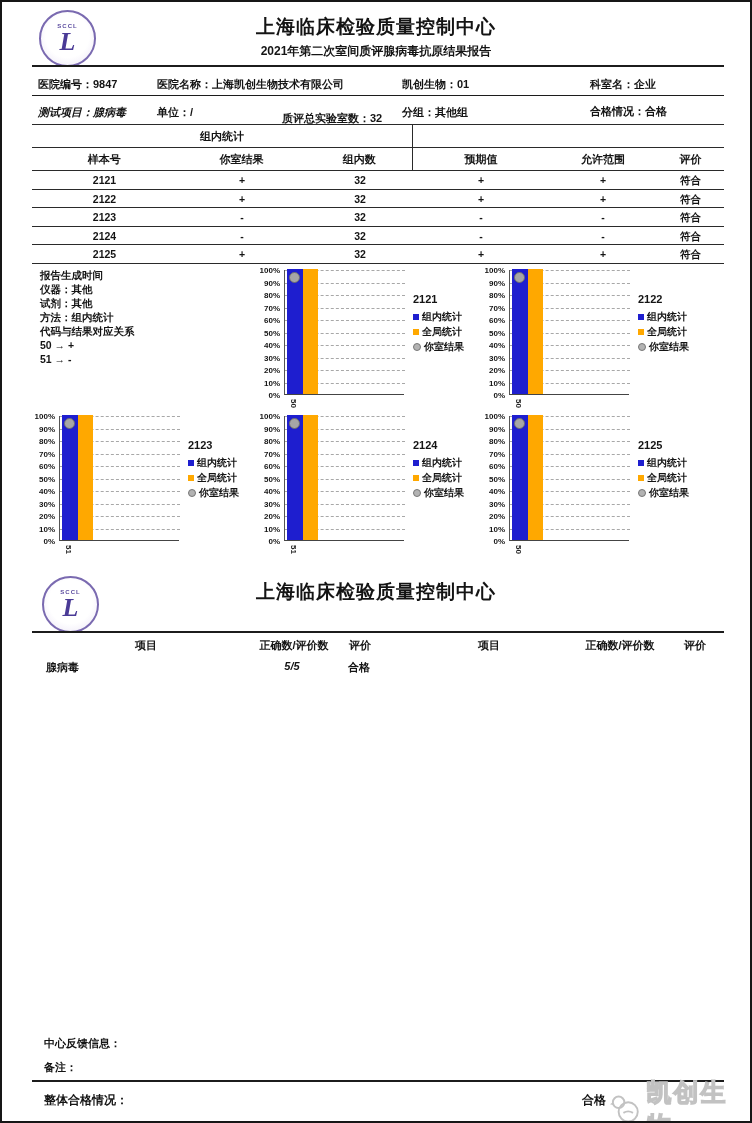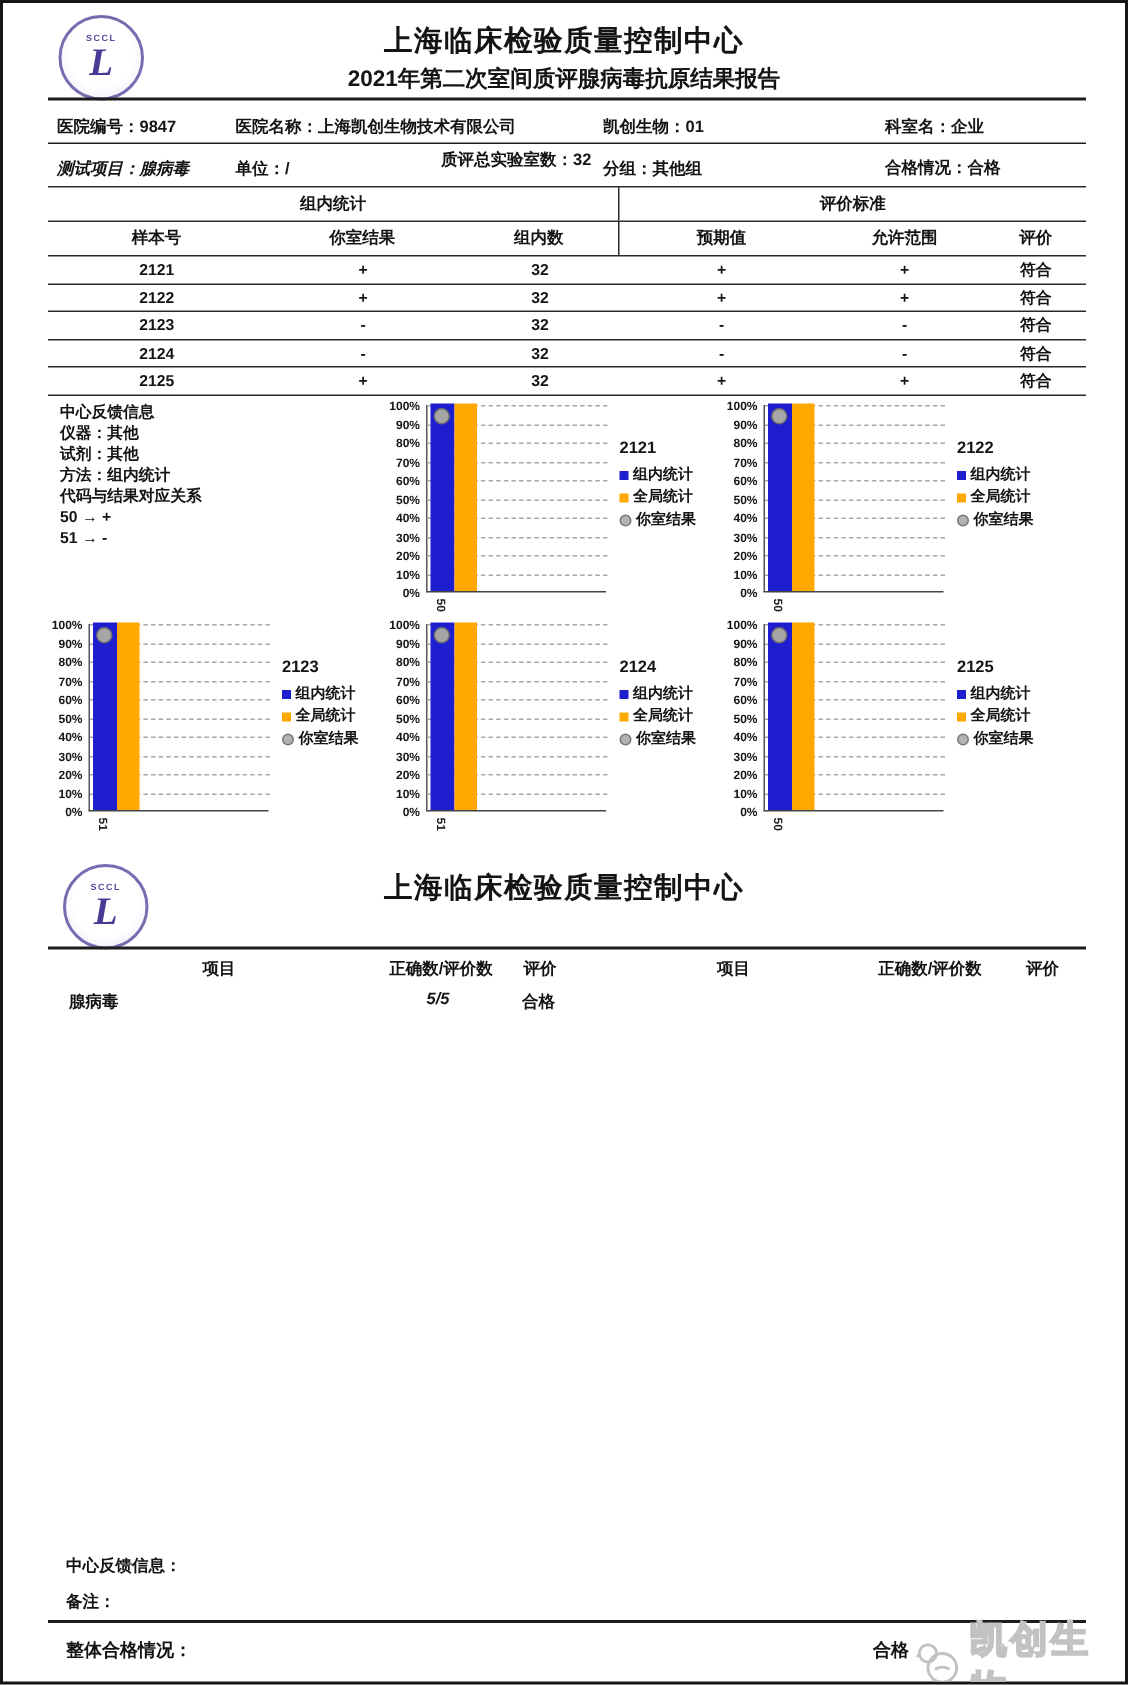--- a/index.html
+++ b/index.html
@@ -13,21 +13,21 @@
 
   
   .seal { position:absolute; width:57px; height:57px; border:2px solid #7a6ab0; border-radius:50%;
           background:radial-gradient(circle at 50% 45%, #ffffff 55%, #e9e3f5 100%);
           display:flex; flex-direction:column; align-items:center; justify-content:center; }
   .seal-acronym { font-size:6px; color:#5a4a9e; letter-spacing:1px; line-height:7px; }
   .seal-letter { font-size:26px; font-style:italic; color:#4a3a96; line-height:24px;
                  font-family:"Liberation Serif","DejaVu Serif",serif; }
 
   .title1 { position:absolute; left:0; right:0; text-align:center; font-size:19px; letter-spacing:1px; }
-  .subtitle1 { position:absolute; left:0; right:0; text-align:center; font-size:15px; }
+  .subtitle1 { position:absolute; left:0; right:0; text-align:center; font-size:12px; }
 
   .info-item { position:absolute; font-size:11px; white-space:nowrap; }
 
   
   .table1 { position:absolute; left:30px; top:122px; width:692px; border-top:1px solid #2a2a2a; font-size:11px; }
   .t1-group, .t1-cols, .trow { display:flex; }
   .t1-group { height:23px; line-height:23px; border-bottom:1px solid #2a2a2a; }
   .g-left { width:381px; border-right:1px solid #2a2a2a; text-align:center; }
   .g-right { flex:1; text-align:center; }
   .t1-cols { height:23px; line-height:23px; border-bottom:1px solid #2a2a2a; }
@@ -84,28 +84,27 @@
   <div class="hline thick" style="left:30px;top:63px;width:692px;"></div>
 
   <span class="info-item" style="left:36px;top:75px;"><span>医院编号：</span><span>9847</span></span>
   <span class="info-item" style="left:155px;top:75px;"><span>医院名称：</span><span>上海凯创生物技术有限公司</span></span>
   <span class="info-item" style="left:400px;top:75px;"><span>凯创生物：</span><span>01</span></span>
   <span class="info-item" style="left:588px;top:75px;"><span>科室名：</span><span>企业</span></span>
   <div class="hline" style="left:30px;top:93px;width:692px;"></div>
 
   <span class="info-item" style="left:36px;top:103px;font-style:italic;"><span>测试项目：</span><span>腺病毒</span></span>
   <span class="info-item" style="left:155px;top:103px;"><span>单位：</span><span>/</span></span>
-  <span class="info-item" style="left:280px;top:97px;margin-left:12px;"><span>质评总实验室数：</span><span>32</span></span>
+  <span class="info-item" style="left:280px;top:109px;"><span>质评总实验室数：</span><span>32</span></span>
   <span class="info-item" style="left:400px;top:103px;"><span>分组：</span><span>其他组</span></span>
   <span class="info-item" style="left:588px;top:102px;"><span>合格情况：</span><span>合格</span></span>
 
   <div class="table1">
     <div class="t1-group">
       <div class="g-left">组内统计</div>
-      <div class="g-right">评价标准</div>
     </div>
     <div class="t1-cols">
       <div class="cols-left">
         <div class="tc w0">样本号</div>
         <div class="tc w1">你室结果</div>
         <div class="tc w2">组内数</div>
       </div>
       <div class="cols-right">
         <div class="tc w3">预期值</div>
         <div class="tc w4">允许范围</div>
@@ -150,21 +149,21 @@
           <div class="tc w1">+</div>
           <div class="tc w2">32</div>
           <div class="tc w3">+</div>
           <div class="tc w4">+</div>
           <div class="tc w5">符合</div>
         </div>
       </div>
   </div>
 
   <div class="freq">
-    <div>中心反馈信息</div>
+    <div>报告生成时间</div>
     <div>仪器：其他</div>
     <div>试剂：其他</div>
     <div>方法：组内统计</div>
     <div>代码与结果对应关系</div>
     <div><span>50</span> <span>→</span> <span>+</span></div>
     <div><span>51</span> <span>→</span> <span>-</span></div>
   </div>
 
   <div class="charts-area">
       <div class="chart" style="left: 254px; top: 263px;">

